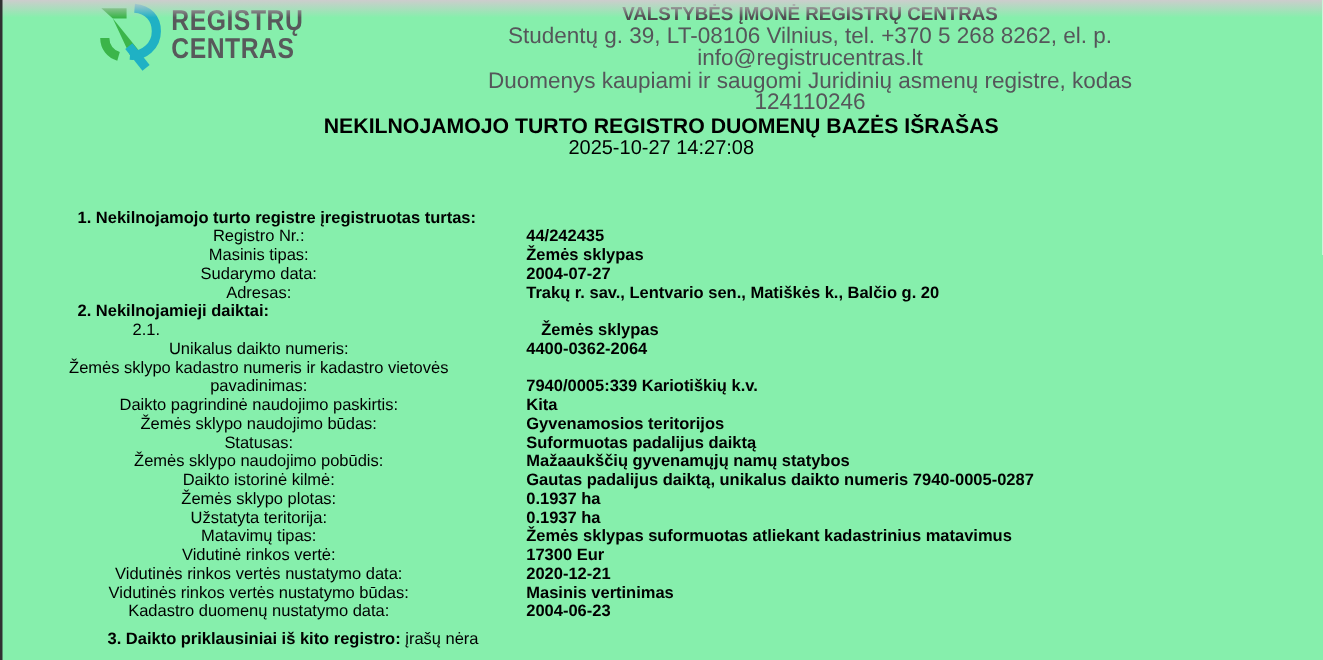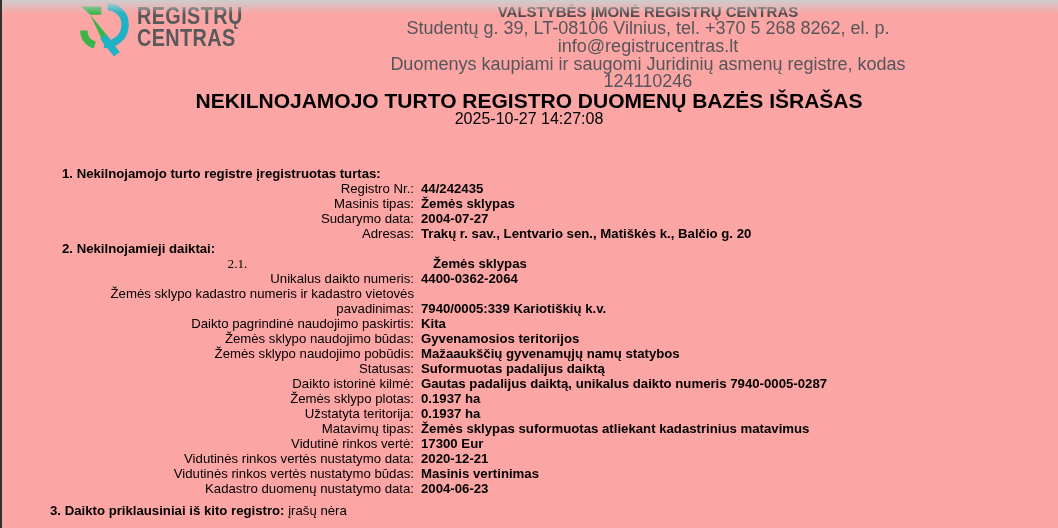--- a/index.html
+++ b/index.html
@@ -1,19 +1,19 @@
 <!DOCTYPE html>
 <html><head>
 <meta charset="utf-8">
 <style>
   html,body{margin:0;padding:0;background:#fff;}
   .page{
     position:relative;
     width:1058px;height:528px;
-    background:#fca5a5;
+    background:#86efac;
     overflow:hidden;
     font-family:"Liberation Sans", sans-serif;
     color:#000;
   }
   .page .left-edge{
     position:absolute;left:0;top:0;bottom:0;width:2px;
     background:#303032;z-index:5;
   }
   .page .top-shadow{
     position:absolute;top:0;left:0;right:0;height:14px;
@@ -33,33 +33,33 @@
     white-space:nowrap;
   }
   .org-block{
     position:absolute;left:360px;top:3px;width:576px;text-align:center;
   }
   .org-name{font-weight:bold;font-size:15px;line-height:17px;color:#4c4c4e;}
   .org-line{font-size:18px;line-height:17.8px;color:#55565a;}
 
   
   .doc-title-block{position:absolute;top:91px;left:0;right:0;text-align:center;}
-  .doc-title{font-size:21px;font-weight:bold;line-height:19px;margin:0;}
+  .doc-title{font-size:17px;font-weight:bold;line-height:19px;margin:0;}
   .doc-timestamp{font-size:16px;line-height:17px;}
 
   
   .doc-body{position:absolute;top:166px;left:0;right:0;font-size:13.2px;line-height:15px;}
   .sec-heading{font-weight:bold;padding-left:62px;}
   .row{display:grid;grid-template-columns:414px 1fr;column-gap:7px;}
-  .row .lbl{text-align:right;white-space:pre-line;}
+  .row .lbl{text-align:center;white-space:pre-line;}
   .row .val{font-weight:bold;}
-  .row.subitem .lbl{text-align:center;padding-left:61px;font-family:Liberation Serif, serif;}
+  .row.subitem .lbl{text-align:left;padding-left:106px;}
   .row.subitem .val{padding-left:12px;}
   .row.wrap .val{align-self:end;}
-  .sec-inline{margin-top:7px;padding-left:50px;}
+  .sec-inline{margin-top:7px;padding-left:86px;}
   .sec-inline .sec-heading-inline{font-weight:bold;padding-left:0;}
 </style>
 </head>
 <body>
 
 <div class="page">
   <div class="top-shadow"></div>
   <div class="left-edge"></div>
 
   <div class="letterhead">
@@ -122,26 +122,26 @@
       </div>
       <div class="row">
         <span class="lbl">Daikto pagrindinė naudojimo paskirtis:</span>
         <span class="val">Kita</span>
       </div>
       <div class="row">
         <span class="lbl">Žemės sklypo naudojimo būdas:</span>
         <span class="val">Gyvenamosios teritorijos</span>
       </div>
       <div class="row">
+        <span class="lbl">Statusas:</span>
+        <span class="val">Suformuotas padalijus daiktą</span>
+      </div>
+      <div class="row">
         <span class="lbl">Žemės sklypo naudojimo pobūdis:</span>
         <span class="val">Mažaaukščių gyvenamųjų namų statybos</span>
-      </div>
-      <div class="row">
-        <span class="lbl">Statusas:</span>
-        <span class="val">Suformuotas padalijus daiktą</span>
       </div>
       <div class="row">
         <span class="lbl">Daikto istorinė kilmė:</span>
         <span class="val">Gautas padalijus daiktą, unikalus daikto numeris 7940-0005-0287</span>
       </div>
       <div class="row">
         <span class="lbl">Žemės sklypo plotas:</span>
         <span class="val">0.1937 ha</span>
       </div>
       <div class="row">

